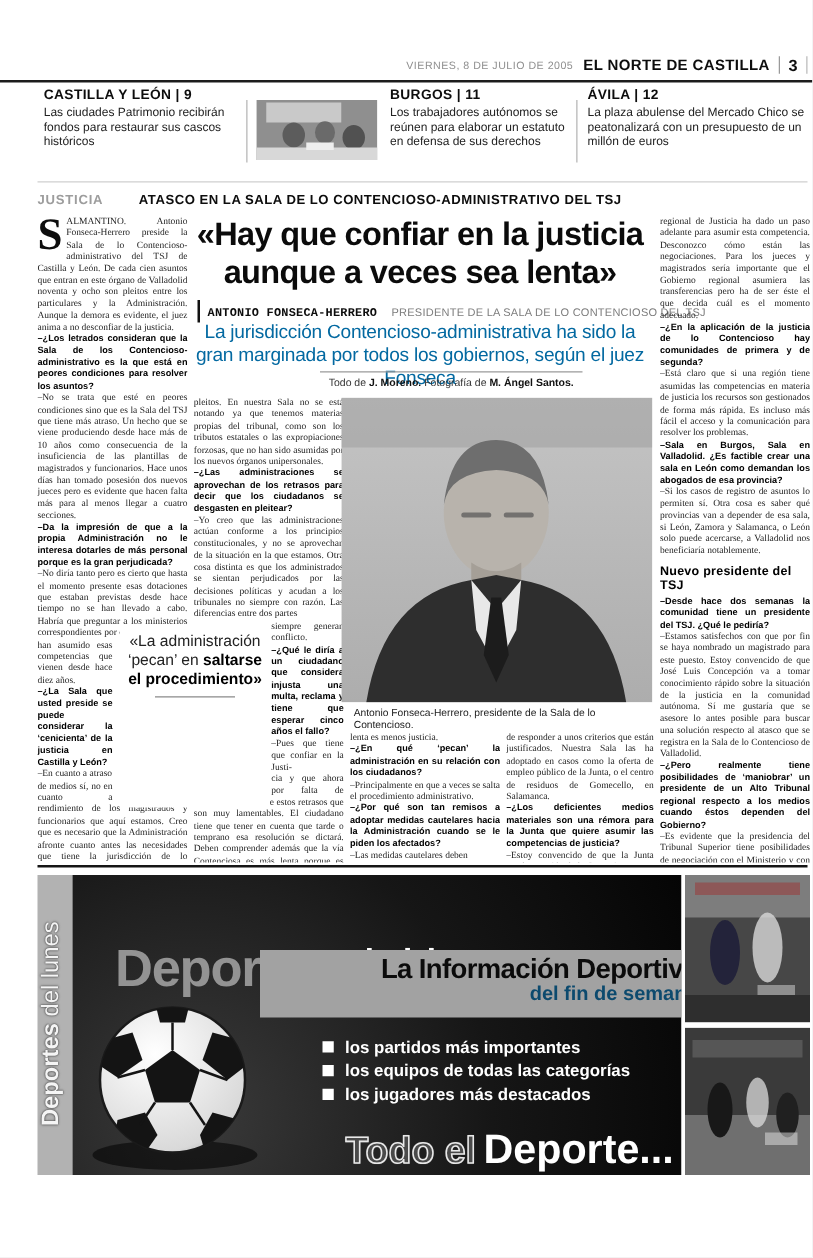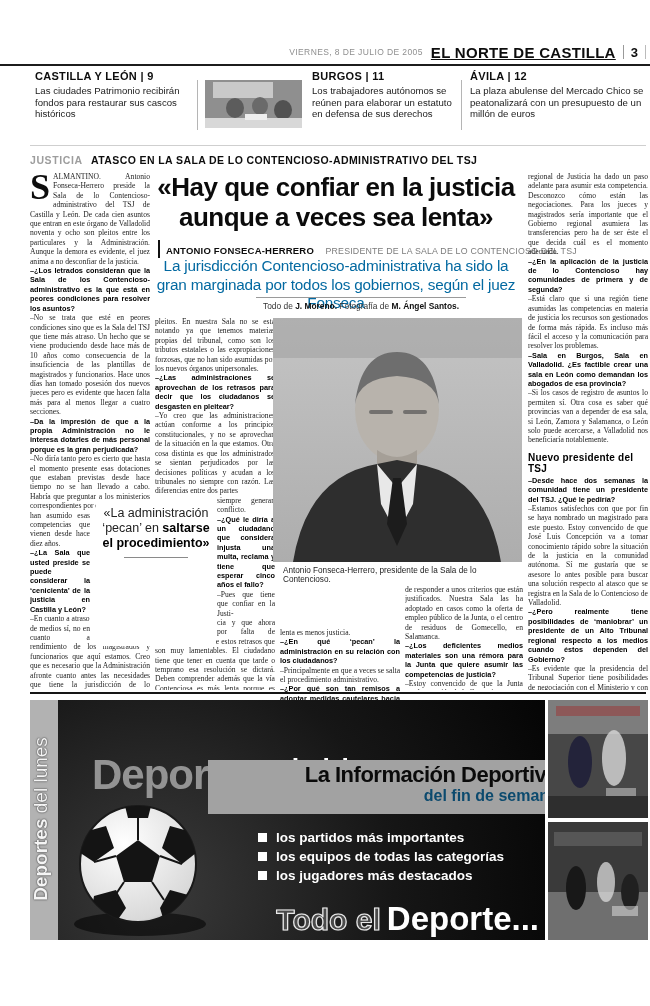--- a/index.html
+++ b/index.html
@@ -3,62 +3,62 @@
 <meta charset="utf-8">
 <style>
   html,body{margin:0;padding:0;background:#e9e9e9;}
   .page{position:relative;width:650px;height:1006px;background:#ffffff;margin:0 auto;
         font-family:"Liberation Sans",sans-serif;overflow:hidden;color:#111;}
 
   
   .top-header{position:absolute;left:30px;right:4px;top:42px;height:20px;
               display:flex;justify-content:flex-end;align-items:center;}
   .hdr-date{font-size:8.5px;color:#8f8f8f;letter-spacing:.4px;}
-  .hdr-mast{font-size:15px;font-weight:bold;color:#0d0d0d;letter-spacing:.3px;margin-left:8px;text-decoration:underline;}
+  .hdr-mast{font-size:12px;font-weight:bold;color:#0d0d0d;letter-spacing:.3px;margin-left:8px;}
   .hdr-sep{width:1px;height:14px;background:#9a9a9a;margin:0 7px;}
   .hdr-page{font-size:13px;font-weight:bold;color:#0d0d0d;}
   .hdr-edge{width:1px;height:14px;background:#bbb;margin-left:7px;}
   .top-rule{position:absolute;left:0;right:0;top:64px;height:2px;background:#1c1c1c;}
 
   
   .brief{position:absolute;top:70px;}
   .brief .kicker{font-size:11px;font-weight:bold;color:#0d0d0d;letter-spacing:.3px;margin-bottom:3px;}
   .brief .btxt{font-size:9.6px;line-height:11.6px;color:#222;}
   .b1{left:35px;width:152px;}
   .b2{left:312px;width:142px;}
   .b3{left:470px;width:176px;}
   .brief-photo{position:absolute;left:205px;top:80px;width:97px;height:48px;overflow:hidden;}
   .vrule{position:absolute;top:80px;width:1px;height:50px;background:#b5b5b5;}
   .vr1{left:197px;} .vr2{left:461px;}
 
   
   .section-strip{position:absolute;left:30px;right:4px;top:145px;border-top:1px solid #cfcfcf;
                  padding-top:4px;white-space:nowrap;}
   .sec-kicker{font-size:10.5px;font-weight:bold;color:#9d9d9d;letter-spacing:.6px;}
-  .sec-strap{font-size:10.5px;font-weight:bold;color:#0d0d0d;letter-spacing:.4px;margin-left:4px;}
+  .sec-strap{font-size:10.5px;font-weight:bold;color:#0d0d0d;letter-spacing:.4px;margin-left:24px;}
 
   
   .headline{position:absolute;left:150px;top:172px;width:372px;text-align:center;
             font-size:26px;line-height:30px;font-weight:bold;letter-spacing:-.5px;color:#0b0b0b;}
   .byline{position:absolute;left:158px;top:240px;width:364px;border-left:2px solid #111;
           padding-left:6px;white-space:nowrap;}
-  .by-name{font-size:9.5px;font-weight:bold;color:#0d0d0d;letter-spacing:.2px;}
+  .by-name{font-size:9.5px;font-weight:bold;color:#0d0d0d;letter-spacing:.2px;font-family:Liberation Mono, monospace;}
   .by-role{font-size:8.8px;color:#7c7c7c;letter-spacing:.2px;margin-left:7px;}
   .subhead{position:absolute;left:150px;top:257px;width:372px;text-align:center;
            font-size:15.3px;line-height:18.5px;color:#0369a1;letter-spacing:-.2px;}
   .creditbox{position:absolute;left:256px;top:297px;width:210px;border-top:1px solid #9a9a9a;
              padding-top:3px;text-align:center;font-size:8.4px;color:#333;}
   .cred-b{font-weight:bold;color:#111;}
 
   
   .body-wrap{position:absolute;left:30px;top:170px;width:618px;height:522px;}
   .col{position:absolute;overflow:hidden;}
   .c1{left:0;top:2px;width:120px;height:518px;}
   .c2{left:125px;top:147px;width:120px;height:373px;}
-  .c3{left:250px;top:415px;width:120px;height:105px;margin-top:43px;}
+  .c3{left:250px;top:415px;width:120px;height:105px;}
   .c4{left:375px;top:415px;width:118px;height:105px;}
   .c5{left:498px;top:2px;width:120px;height:518px;}
   .a{font-family:"Liberation Serif",serif;font-size:7.6px;line-height:9.4px;
      text-align:justify;color:#1c1c1c;margin:0;}
   .q{font-family:"Liberation Sans",sans-serif;font-weight:bold;font-size:7.3px;line-height:9.4px;
      text-align:justify;color:#000;margin:0;}
   .dropcap{float:left;font-family:"Liberation Serif",serif;font-weight:bold;font-size:36px;
            line-height:27px;padding:2px 3px 0 0;color:#0d0d0d;}
   .col-sub{font-family:"Liberation Sans",sans-serif;font-weight:bold;font-size:10px;
            margin:7px 0 2px;color:#000;letter-spacing:.2px;}

